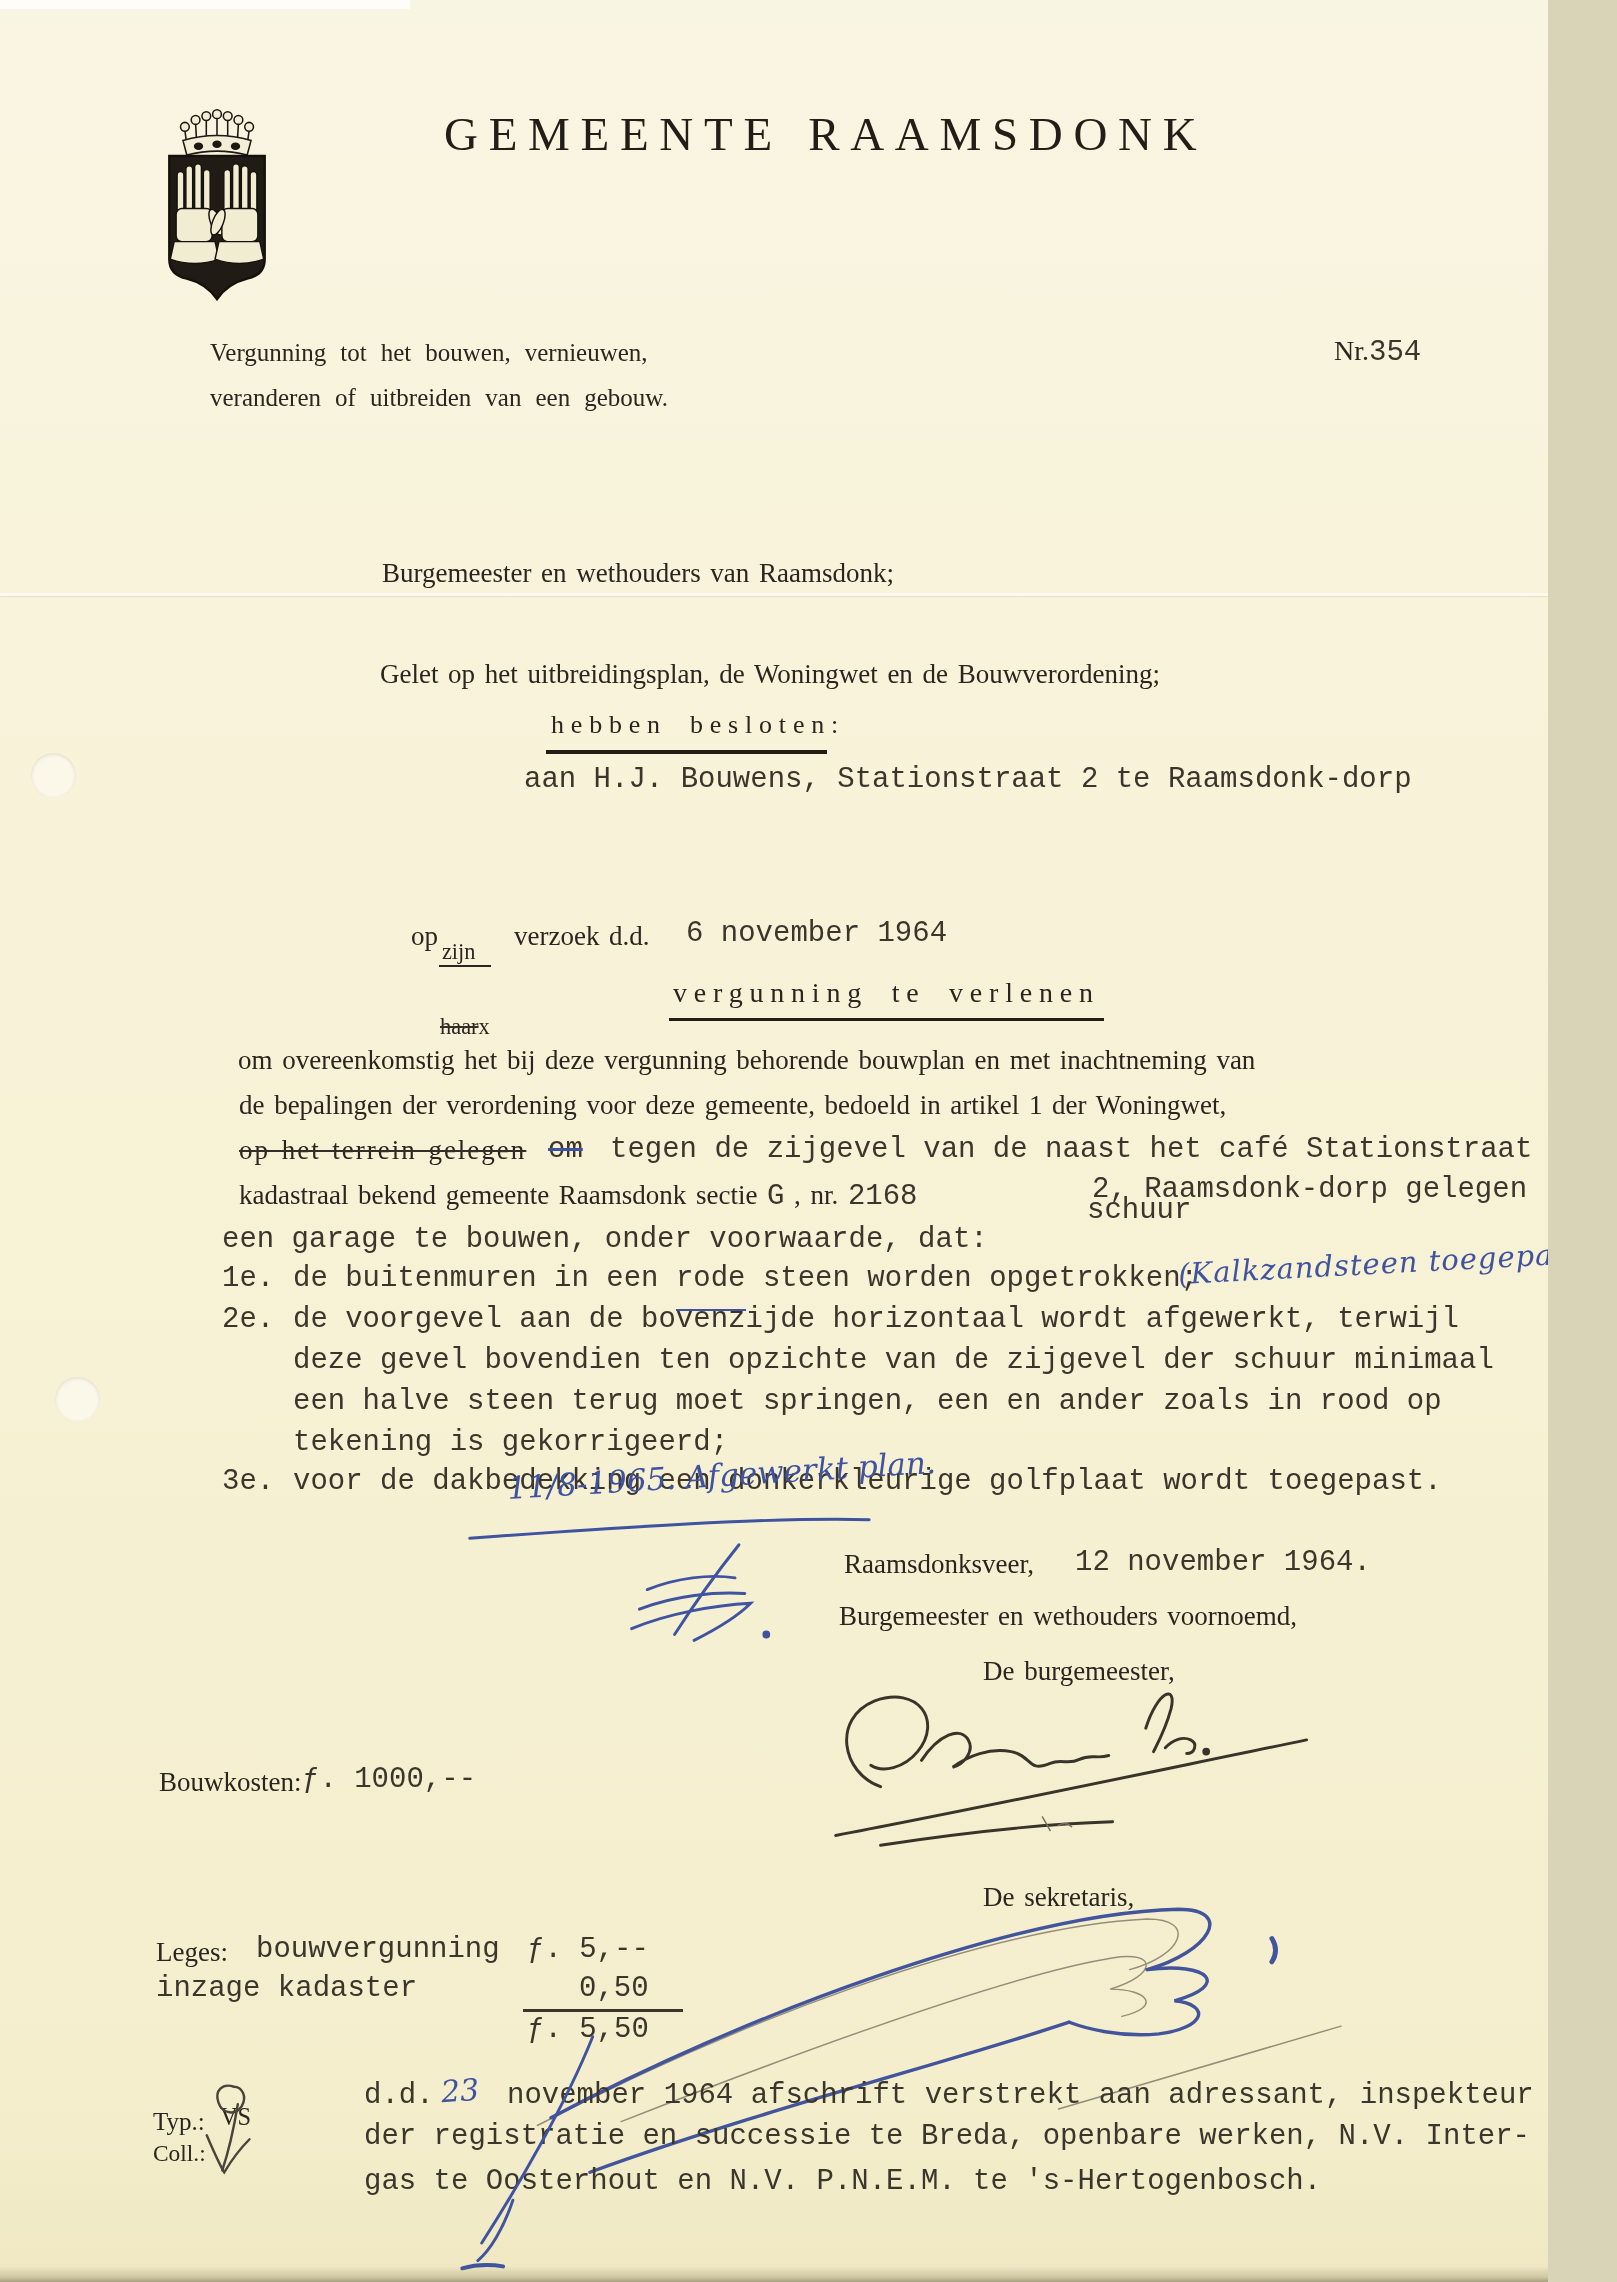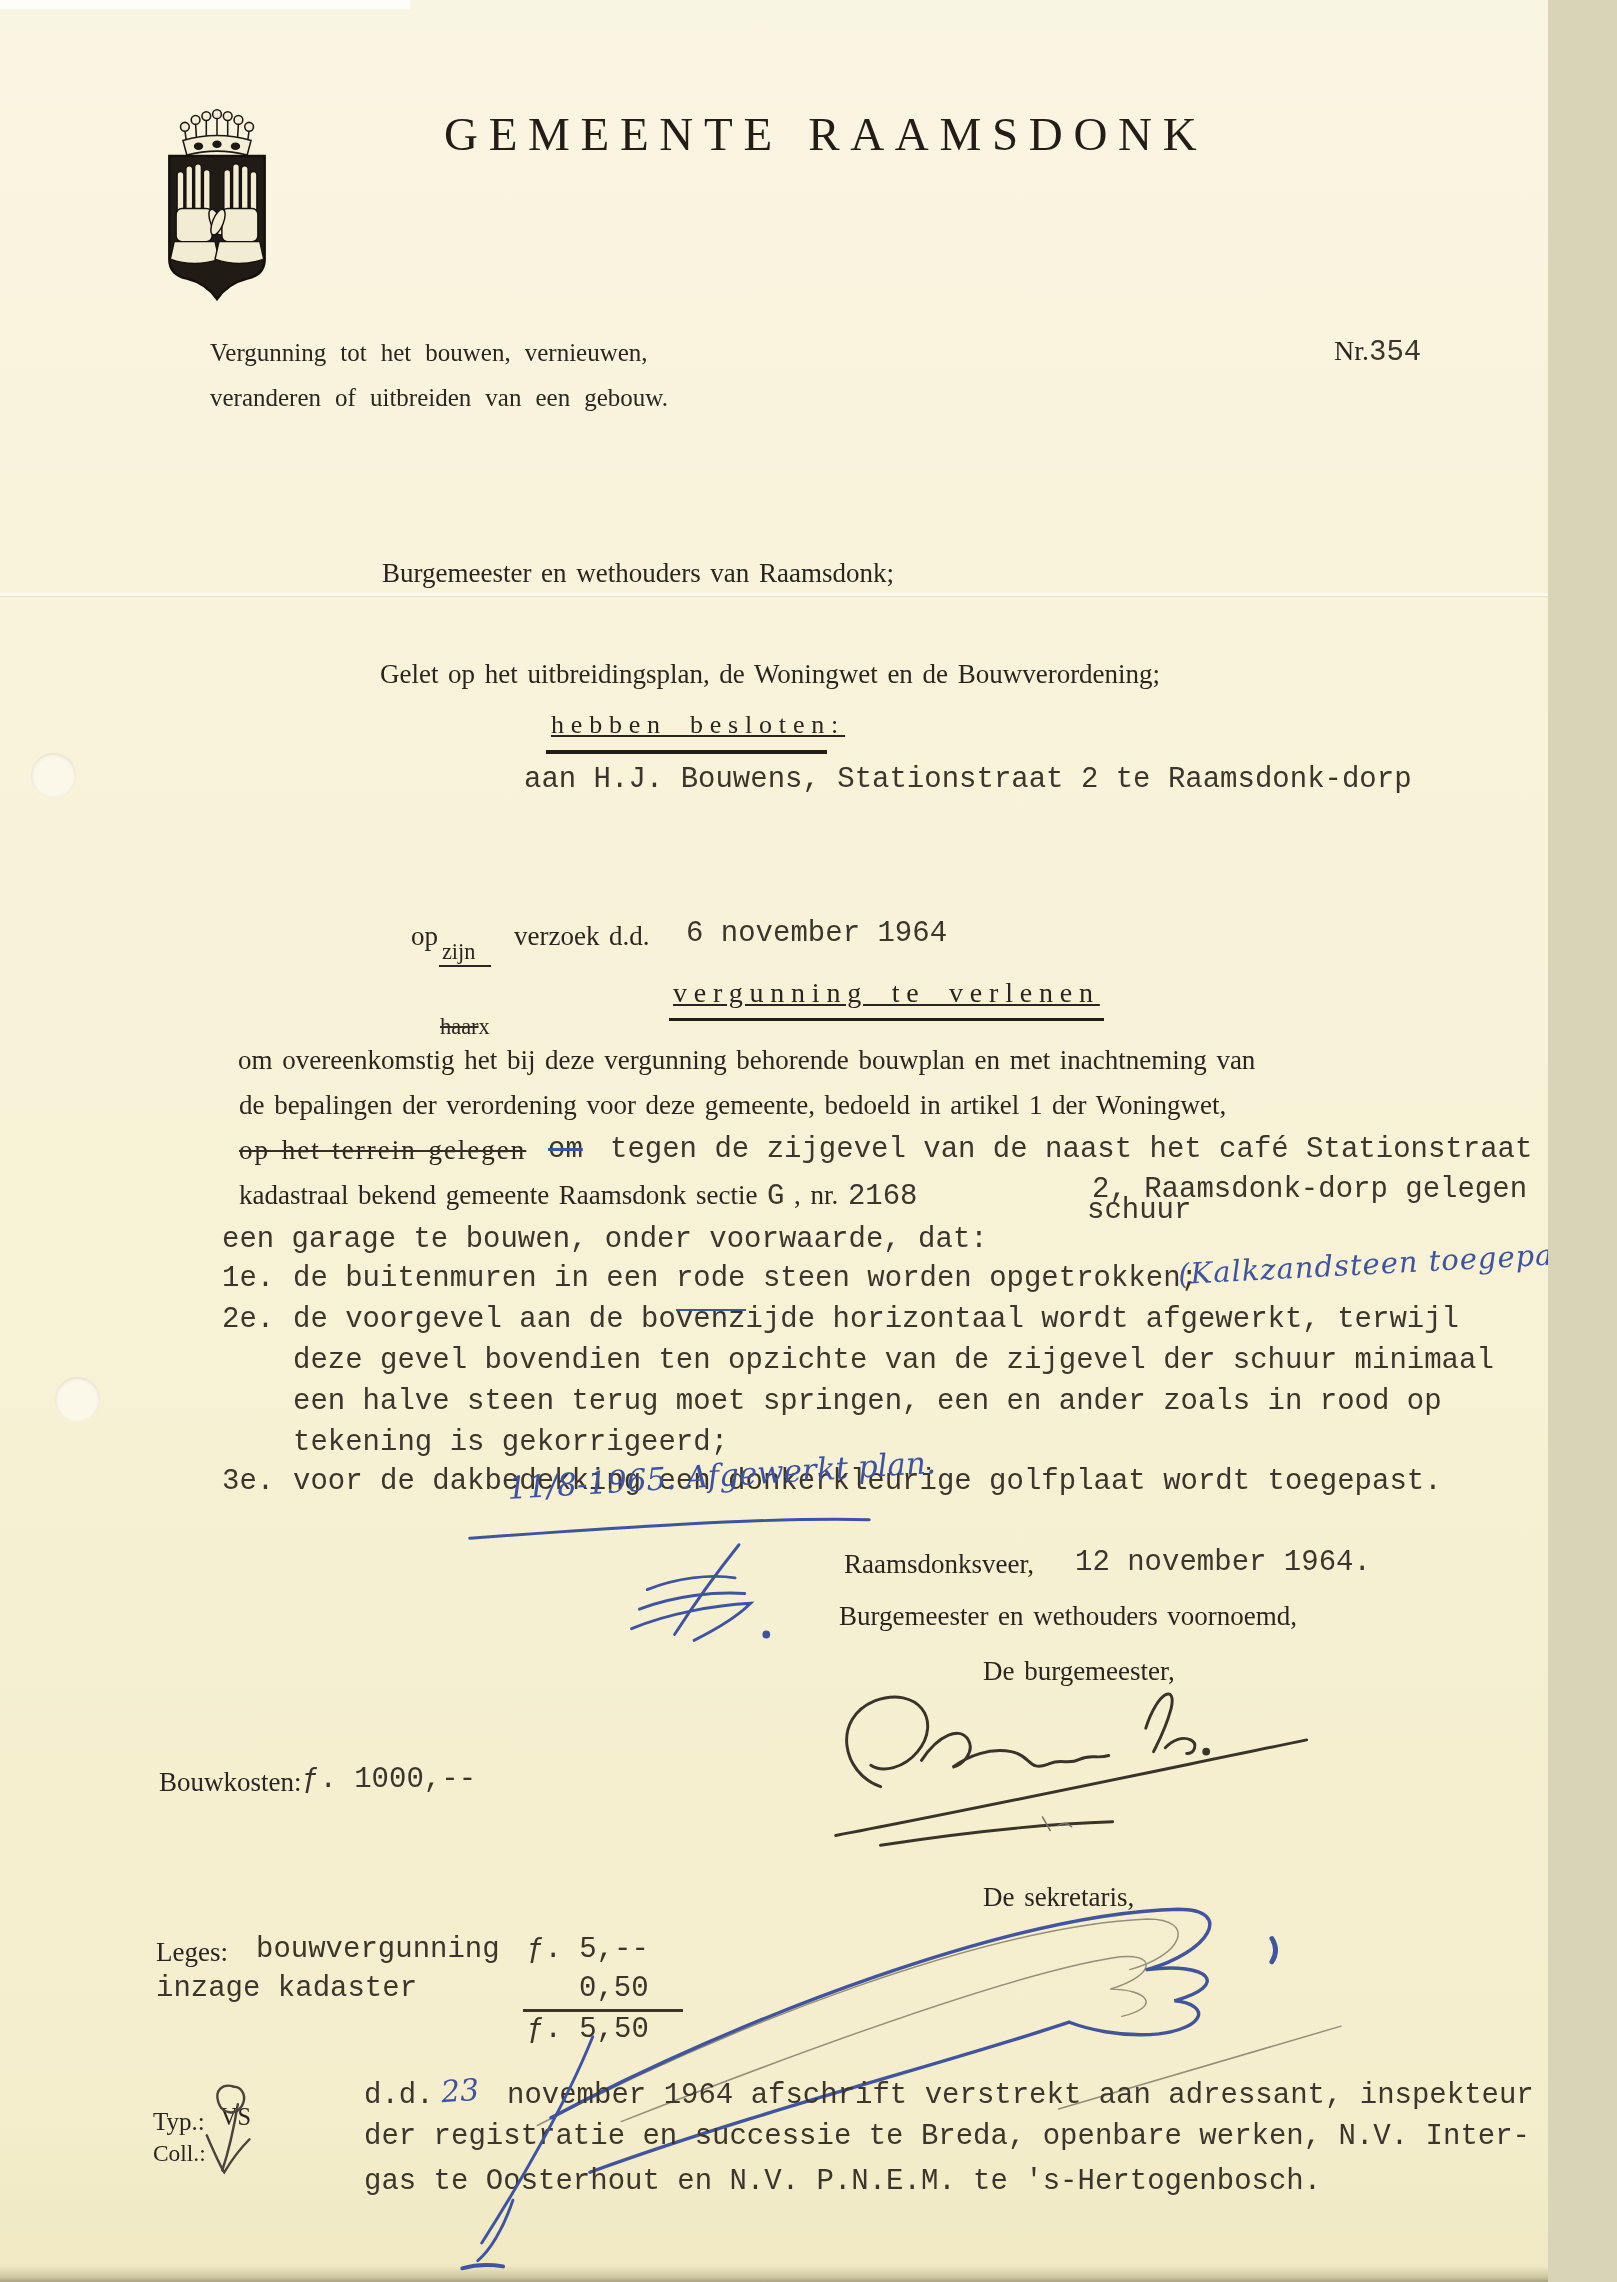--- a/index.html
+++ b/index.html
@@ -6,21 +6,21 @@
   .page{
     position:relative;width:1548px;height:2282px;overflow:hidden;
     background:linear-gradient(180deg,#f9f5e3 0%,#f8f3da 25%,#f7f1d5 60%,#f4eecd 92%,#efe8c2 100%);
     font-family:"Liberation Serif","DejaVu Serif",serif;color:#2b2520;
   }
   .abs{position:absolute;white-space:pre;}
   .serif{font-family:"Liberation Serif","DejaVu Serif",serif;font-size:27px;color:#2b2520;word-spacing:2.9px;}
   .mono{font-family:"Liberation Mono","DejaVu Sans Mono",monospace;font-size:29px;color:#3b352b;}
   .title{font-size:47px;letter-spacing:10.7px;color:#221d17;}
   .subject{font-size:25px;word-spacing:7.8px;}
-  .spread{letter-spacing:6.8px;word-spacing:9.8px;text-decoration:underline;}
+  .spread{letter-spacing:6.8px;word-spacing:9.8px;}
   .hand{font-family:"DejaVu Serif","Liberation Serif",serif;font-style:italic;color:#3f53a0;}
   .rule{position:absolute;background:#221d17;}
   .strike-dark{text-decoration:line-through;text-decoration-thickness:2.4px;text-decoration-color:#332e26;letter-spacing:2px;}
   .strike-blue{text-decoration:line-through;text-decoration-thickness:2.9px;text-decoration-color:#3f53a0;}
   .blue-underline{border-bottom:2.9px solid #3f53a0;padding-bottom:14px;}
   .frac{display:inline-block;text-align:left;font-size:22.4px;line-height:1.05;}
   .frac .top{display:block;border-bottom:2px solid #2b2520;padding:0 2.9px 1px 2.9px;}
   .frac .bot{display:block;padding:1px 1px 0 1px;}
   .fold{position:absolute;left:0;width:1618px;height:2.9px;background:rgba(255,255,255,.55);box-shadow:0 1px 1px rgba(110,100,70,.12);}
   .hole{position:absolute;width:45px;height:45px;border-radius:50%;background:#fbf8ea;box-shadow:inset 0 1px 3.9px rgba(90,82,55,.18);}

